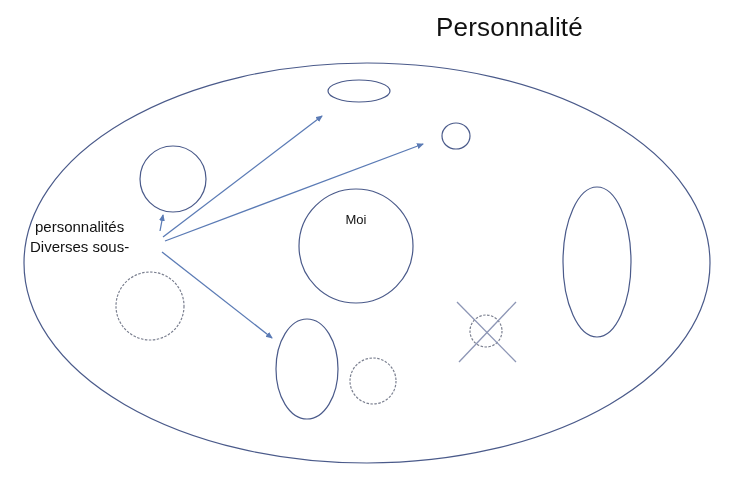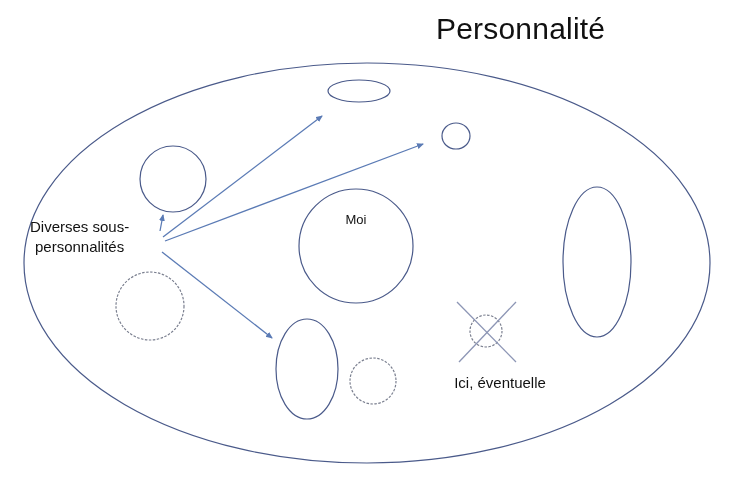--- a/index.html
+++ b/index.html
@@ -1,19 +1,19 @@
 <!DOCTYPE html>
 <html><head>
 <meta charset="utf-8">
 <style>
   html, body { margin: 0; padding: 0; background: #ffffff; }
   body { width: 734px; height: 477px; position: relative; overflow: hidden; font-family: "Liberation Sans", "DejaVu Sans", sans-serif; }
   #diagram { position: absolute; left: 0; top: 0; }
   .lbl { position: absolute; color: #111111; text-align: center; line-height: 1.3; white-space: nowrap; }
-  .title { position: absolute; left: 436px; top: 12px; font-size: 30px; color: #111111; letter-spacing: 0.2px; }
+  .title { position: absolute; left: 436px; top: 12px; font-size: 26px; color: #111111; letter-spacing: 0.2px; }
 </style>
 </head>
 <body>
 
 <svg id="diagram" width="734" height="477" viewBox="0 0 734 477">
   <defs>
     <marker id="arrowhead" markerWidth="8" markerHeight="8" refX="6" refY="3" orient="auto" markerUnits="userSpaceOnUse">
       <path d="M0,0 L7,3 L0,6 Z" fill="#5b7bb5"></path>
     </marker>
   </defs>
@@ -37,23 +37,22 @@
     </g>
   <g id="cross">
     <line x1="457" y1="302" x2="516" y2="362" stroke="#8d96b5" stroke-width="1.3"></line>
     <line x1="516" y1="302" x2="459" y2="362" stroke="#8d96b5" stroke-width="1.3"></line>
   </g>
 </svg>
 
 <div class="title">Personnalité</div>
 
 <div class="lbl" style="left:30px; top:217px; font-size:15px;">
+  <div>personnalités</div>
   <div>Diverses sous-</div>
-  <div>personnalités</div>
 </div>
 
 <div class="lbl" style="left:306px; top:212px; width:100px; font-size:13px;">
   <div>Moi</div>
 </div>
 
 <div class="lbl" style="left:440px; top:373px; width:120px; font-size:15px;">
-  <div>Ici, éventuelle</div>
 </div>
 
 </body></html>

